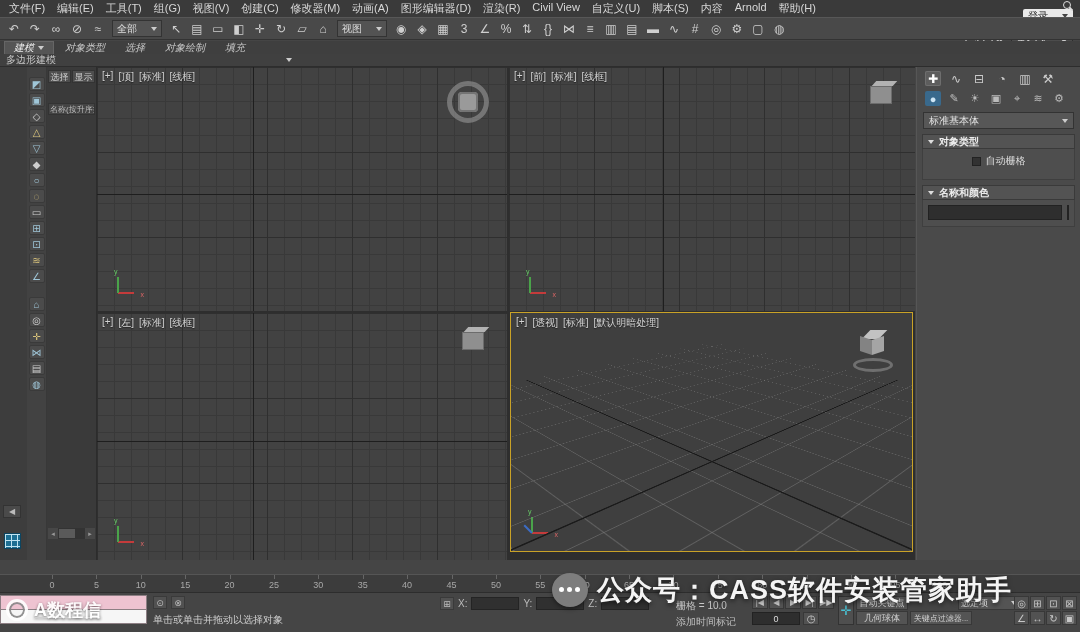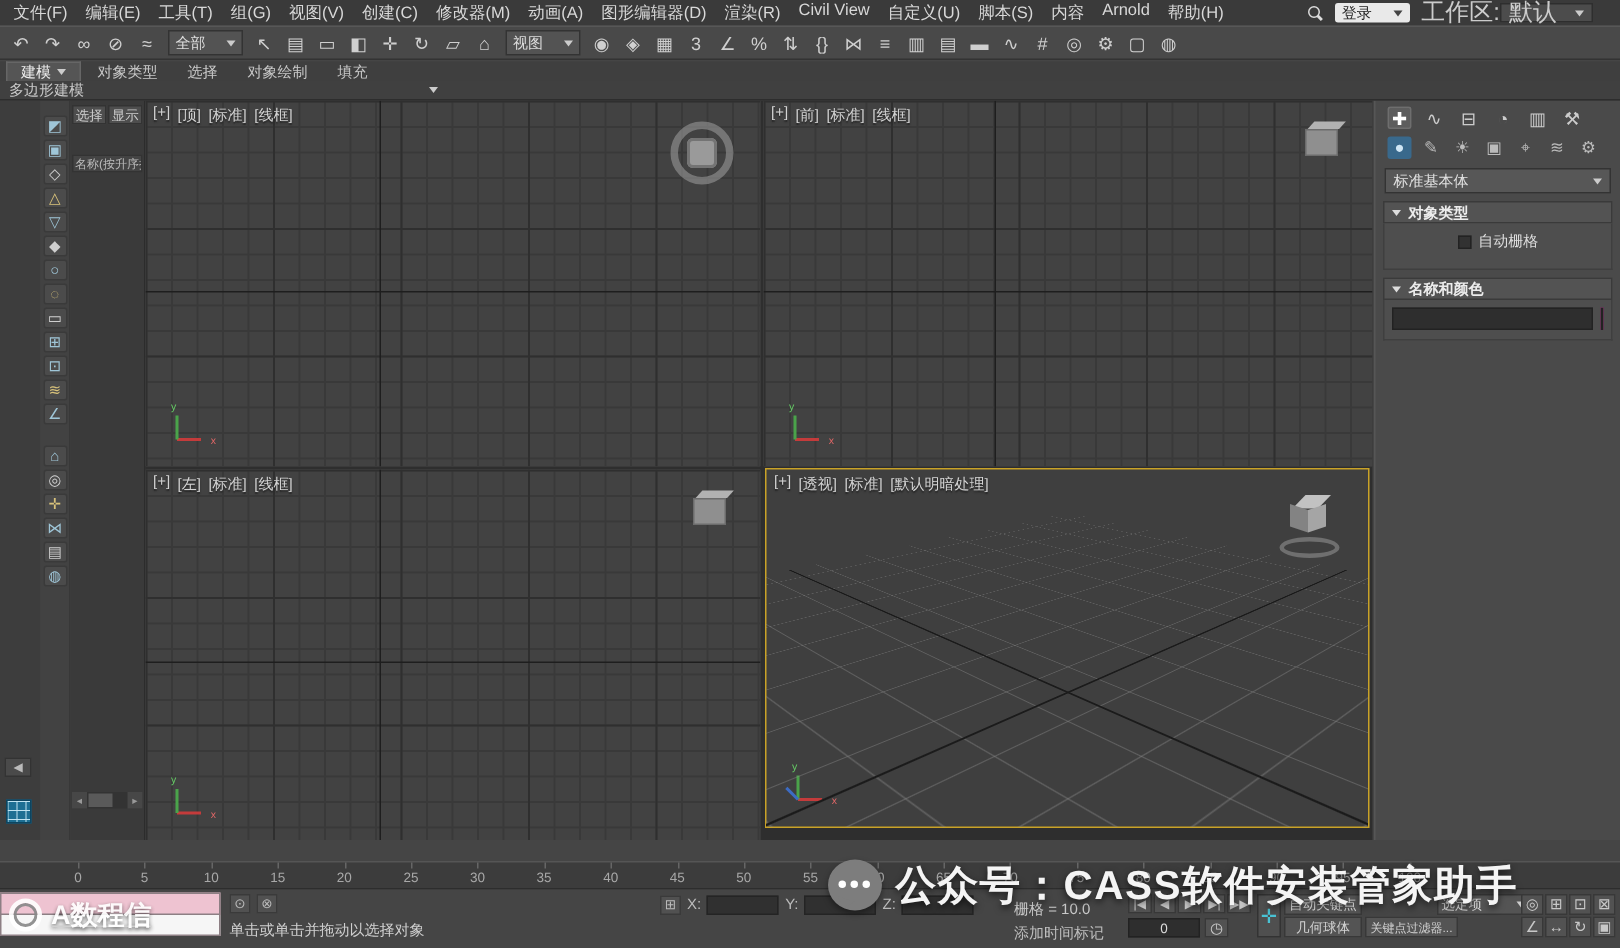--- a/index.html
+++ b/index.html
@@ -4,21 +4,21 @@
 <style>
   *{margin:0;padding:0;box-sizing:border-box;}
   html,body{width:1080px;height:632px;overflow:hidden;background:#454545;
     font-family:"Liberation Sans","DejaVu Sans",sans-serif;}
   #stage{position:absolute;top:0;left:0;width:1080px;height:632px;background:#454545;color:#ccc;}
   .caret-down{display:inline-block;width:0;height:0;border-left:3px solid transparent;border-right:3px solid transparent;border-top:4px solid #ccc;}
 
   
   .menubar{position:absolute;left:0;top:0;width:1080px;height:17px;background:#3a3a3a;display:flex;align-items:center;padding-left:3px;color:#d8d8d8;font-size:11px;z-index:10;}
   .menu-item{padding:1px 6px;white-space:nowrap;}
-  .menubar-right{position:absolute;right:18px;top:1px;display:flex;align-items:center;gap:8px;height:15px;}
+  .menubar-right{position:absolute;right:7px;top:1px;display:flex;align-items:flex-end;gap:8px;height:15px;flex-direction:column;}
   .mag{width:10px;height:10px;position:relative;}
   .mag::before{content:"";position:absolute;width:6px;height:6px;border:1.5px solid #ddd;border-radius:50%;left:0;top:0;}
   .mag::after{content:"";position:absolute;width:4px;height:1.5px;background:#ddd;transform:rotate(45deg);left:6px;top:7px;}
   .login-box{background:#e9e9e9;color:#222;height:13px;display:flex;align-items:center;padding:0 5px;gap:14px;border-radius:2px;font-size:10px;}
   .login-box .caret-down{border-top-color:#444;}
   .workspace{display:flex;align-items:center;gap:0;font-size:16px;color:#ccc;}
   .workspace-box{background:#4c4c4c;border:1px solid #2e2e2e;height:13px;padding:0 5px;display:flex;align-items:center;gap:12px;}
 
   
   .toolbar{position:absolute;left:0;top:17px;width:1080px;height:23px;background:#494949;border-top:1px solid #575757;border-bottom:1px solid #333;display:flex;align-items:center;padding:0 4px;gap:1px;z-index:10;}
@@ -250,21 +250,21 @@
         <span class="tb-icon">∿</span>
         <span class="tb-icon">#</span>
         <span class="tb-icon">◎</span>
         <span class="tb-icon">⚙</span>
         <span class="tb-icon">▢</span>
         <span class="tb-icon">◍</span>
       </div>
   </div>
 
   <div class="ribbon-tabs">
-    <div data-repeat="ribbon.tabs" style="display:flex;gap:2px;">
+    <div data-repeat="ribbon.tabs" style="display:flex;gap:2px;font-style:italic;">
 
     <span class="ribbon-tab">建模</span>
         <span class="ribbon-tab">对象类型</span>
         <span class="ribbon-tab">选择</span>
         <span class="ribbon-tab">对象绘制</span>
         <span class="ribbon-tab">填充</span>
       </div>
   </div>
   <div class="ribbon-sub">
     <span>多边形建模</span>

